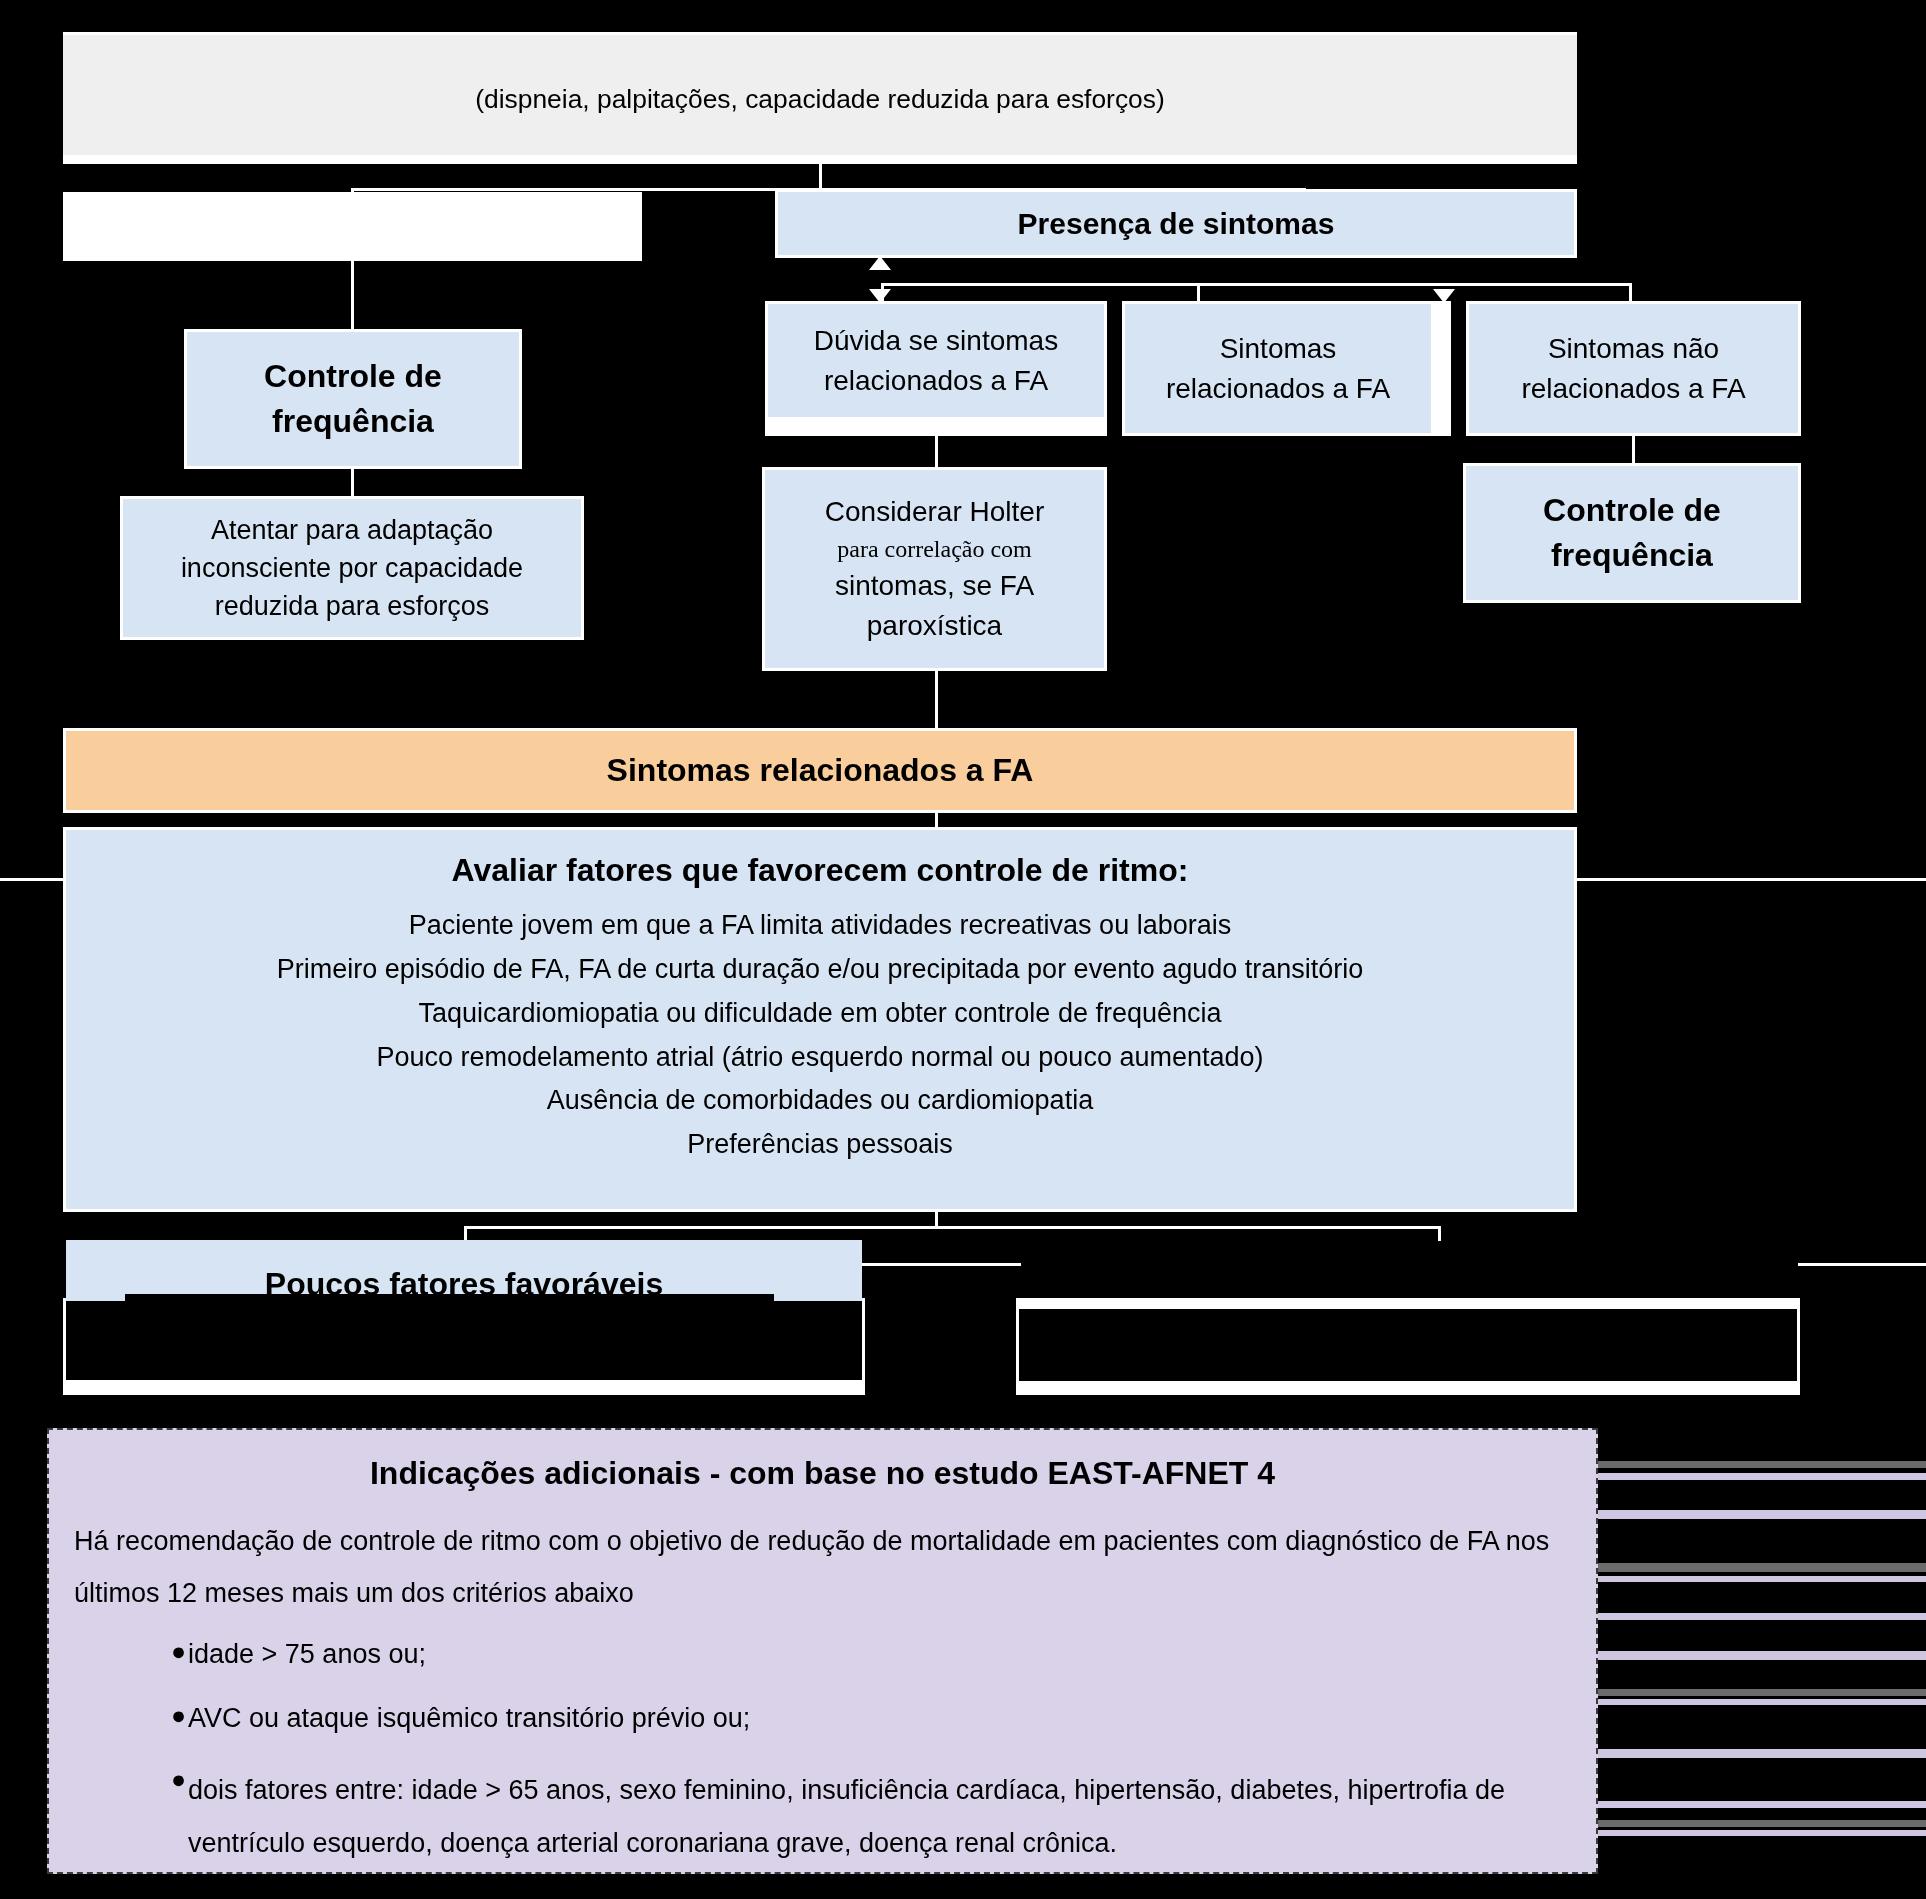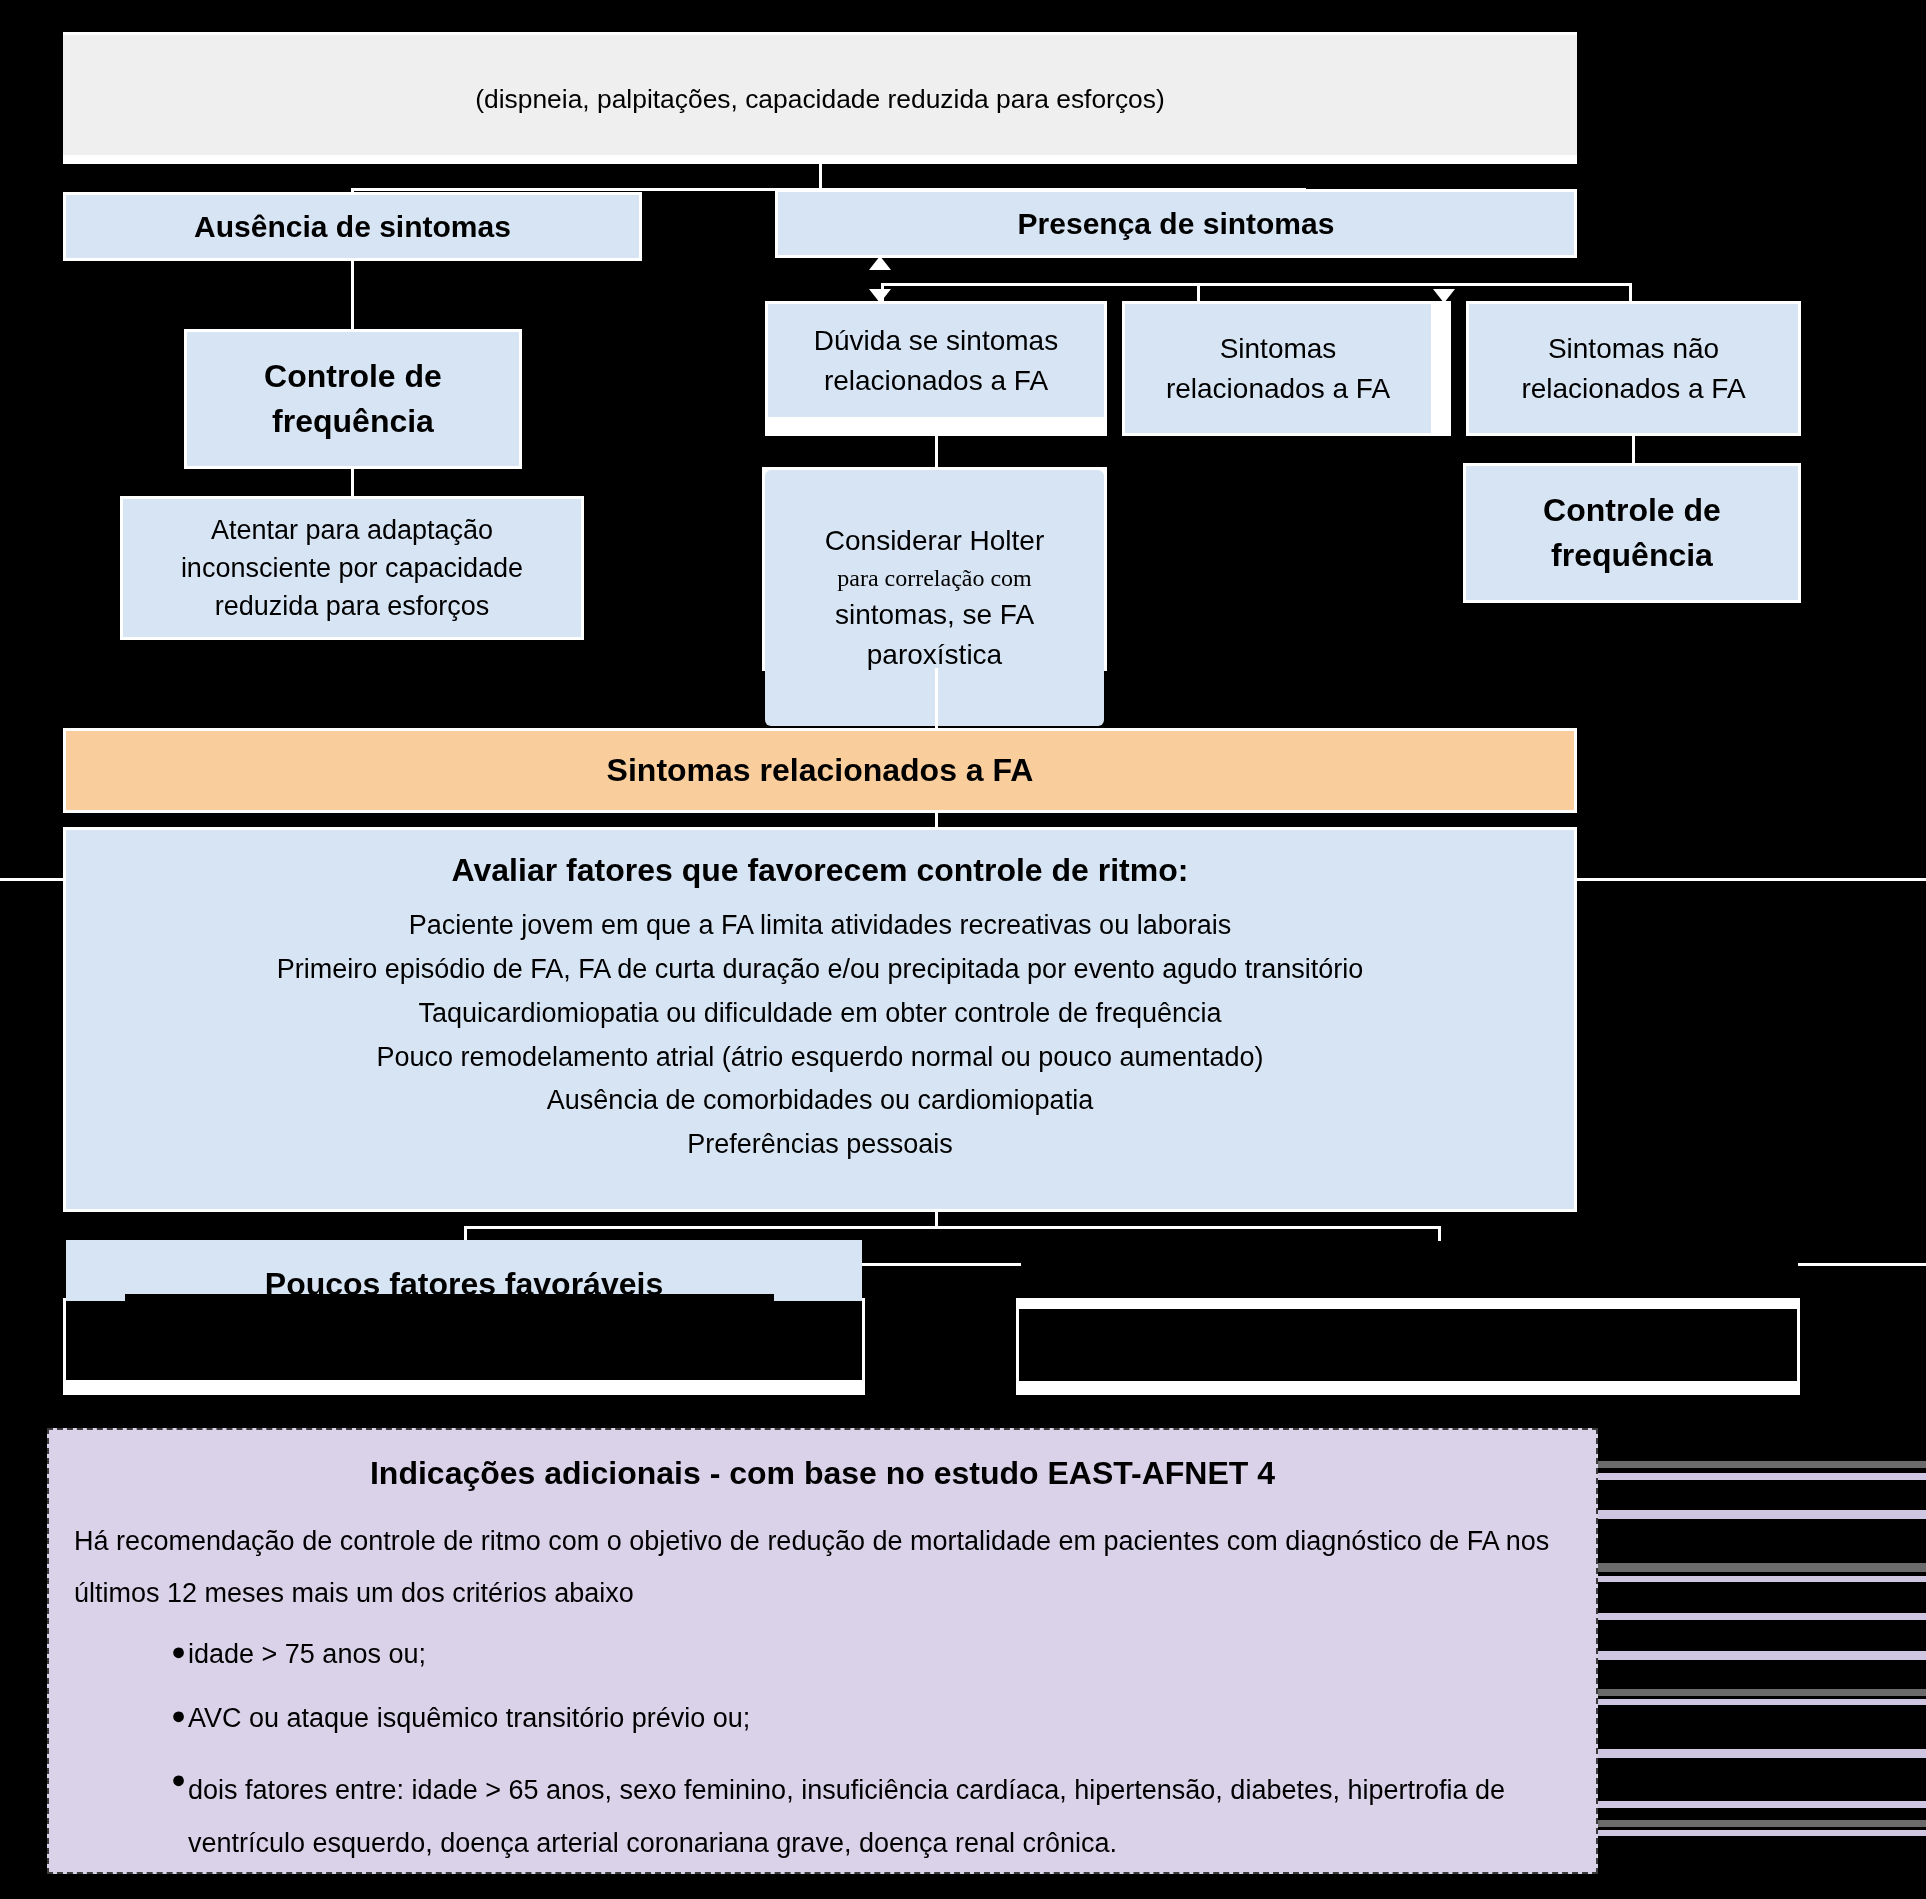--- a/index.html
+++ b/index.html
@@ -49,23 +49,20 @@
   <div class="box gray" style="left:63px;top:35px;width:1514px;height:120px;padding:4.4px 14.7px;">
     <div style="font-size:26.4px;line-height:1.3;margin-top:8.8px;">(dispneia, palpitações, capacidade reduzida para esforços)</div>
   </div>
 
   <div class="conn conn-v" style="left:819px;top:164px;height:26.4px;"></div>
   <div class="conn conn-h" style="left:351px;top:188px;width:955px;"></div>
   <div class="conn conn-v" style="left:351px;top:188px;height:14.7px;"></div>
   <div class="conn conn-v" style="left:1303px;top:188px;height:14.7px;"></div>
 
   <div class="box white-edge" style="left:63px;top:192px;width:579px;height:69px;"></div>
-  <div class="box blue" style="left:66px;top:195px;width:573px;height:63px;">
-    <div class="ttl-b" style="font-size:30px;">Ausência de sintomas</div>
-  </div>
 
   <div class="box white-edge" style="left:775px;top:189px;width:802px;height:69px;"></div>
   <div class="box blue" style="left:778px;top:192px;width:796px;height:63px;">
     <div class="ttl-b" style="font-size:30px;">Presença de sintomas</div>
   </div>
 
   <div class="arrow-up" style="left:869px;top:256px;"></div>
   <div class="conn conn-h" style="left:881px;top:283px;width:750px;"></div>
   <div class="conn conn-v" style="left:881px;top:283px;height:17.6px;"></div>
   <div class="conn conn-v" style="left:1197px;top:283px;height:17.6px;"></div>
@@ -103,21 +100,21 @@
   <div class="box white-edge" style="left:1466px;top:301px;width:335px;height:135px;"></div>
   <div class="box blue" style="left:1469px;top:304px;width:329px;height:129px;padding:0 7.3px;">
     <div class="line" style="font-size:28px;">Sintomas não</div>
     <div class="line" style="font-size:28px;">relacionados a FA</div>
   </div>
 
   <div class="conn conn-v" style="left:935px;top:433px;height:37px;"></div>
   <div class="conn conn-v" style="left:1632px;top:433px;height:34px;"></div>
 
   <div class="box white-edge" style="left:762px;top:467px;width:345px;height:204px;"></div>
-  <div class="box blue" style="left:765px;top:470px;width:339px;height:256px;padding:0 14px;border-radius:6px;">
+  <div class="box blue" style="left:765px;top:470px;width:339px;height:198px;padding:0 14px;">
     <div class="line" style="font-size:28px;">Considerar Holter</div>
     <div class="line" style="font-size:24px;font-family:Liberation Serif, serif;">para correlação com</div>
     <div class="line" style="font-size:28px;">sintomas, se FA</div>
     <div class="line" style="font-size:28px;">paroxística</div>
   </div>
 
   <div class="box white-edge" style="left:1463px;top:463px;width:338px;height:140px;"></div>
   <div class="box blue" style="left:1466px;top:466px;width:332px;height:134px;padding:0 10.3px;">
     <div class="ttl-b line" style="font-size:32px;">Controle de frequência</div>
   </div>

